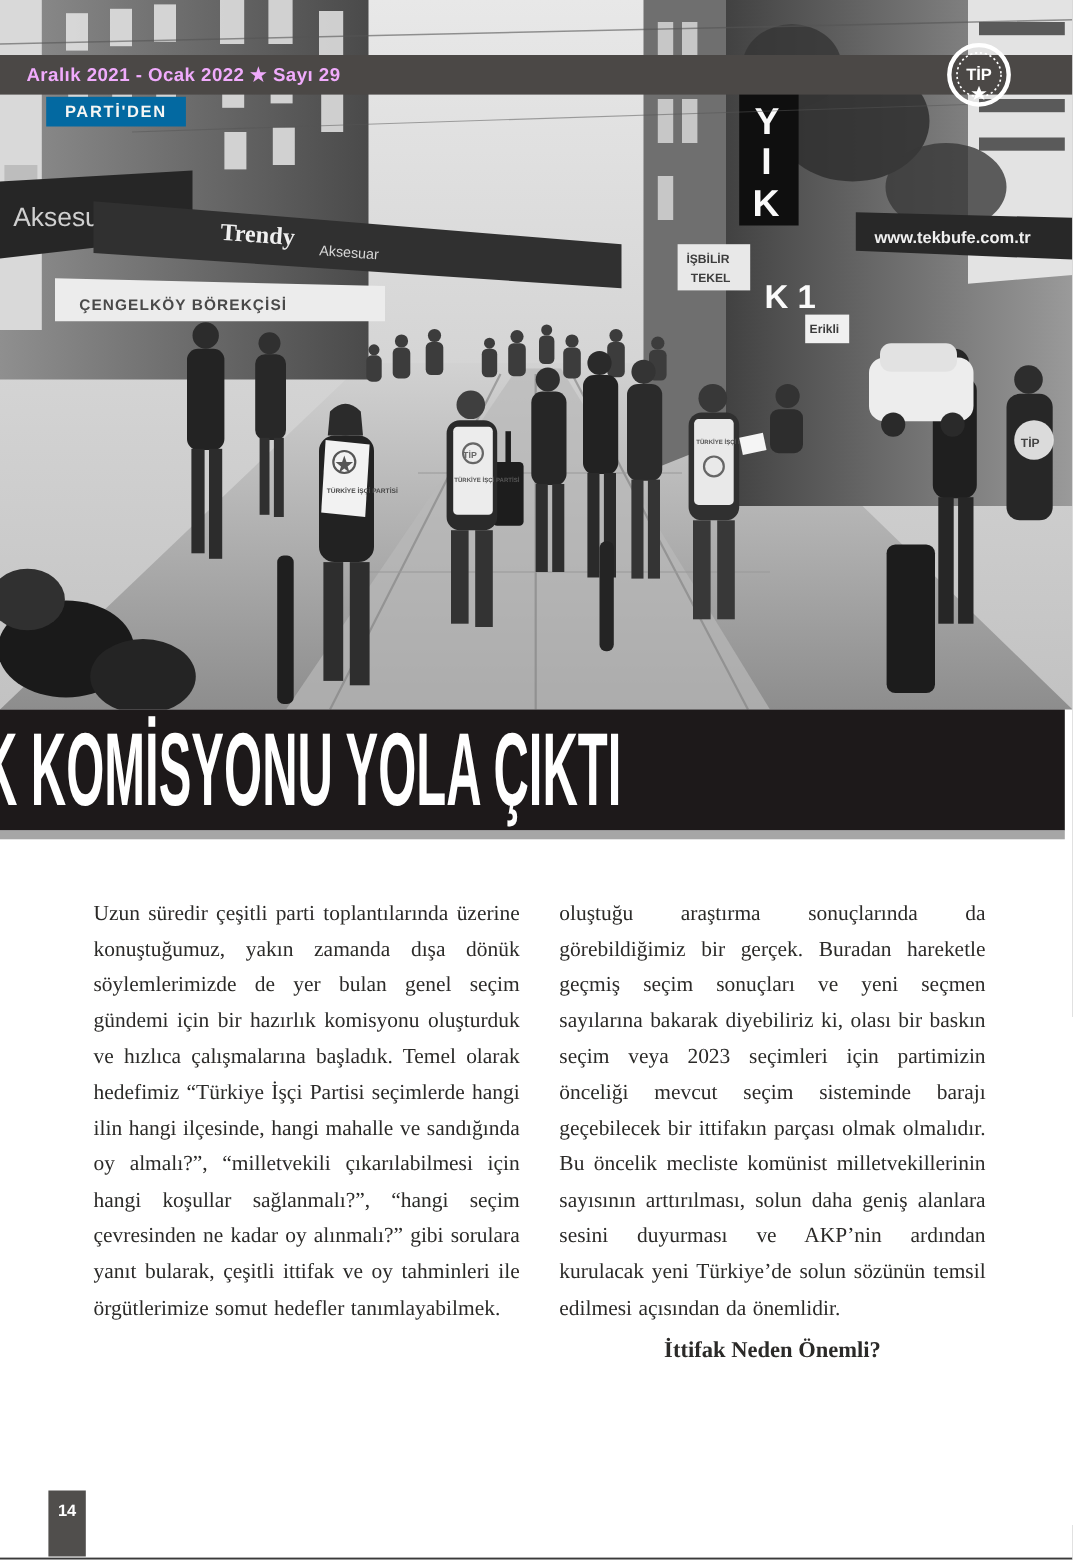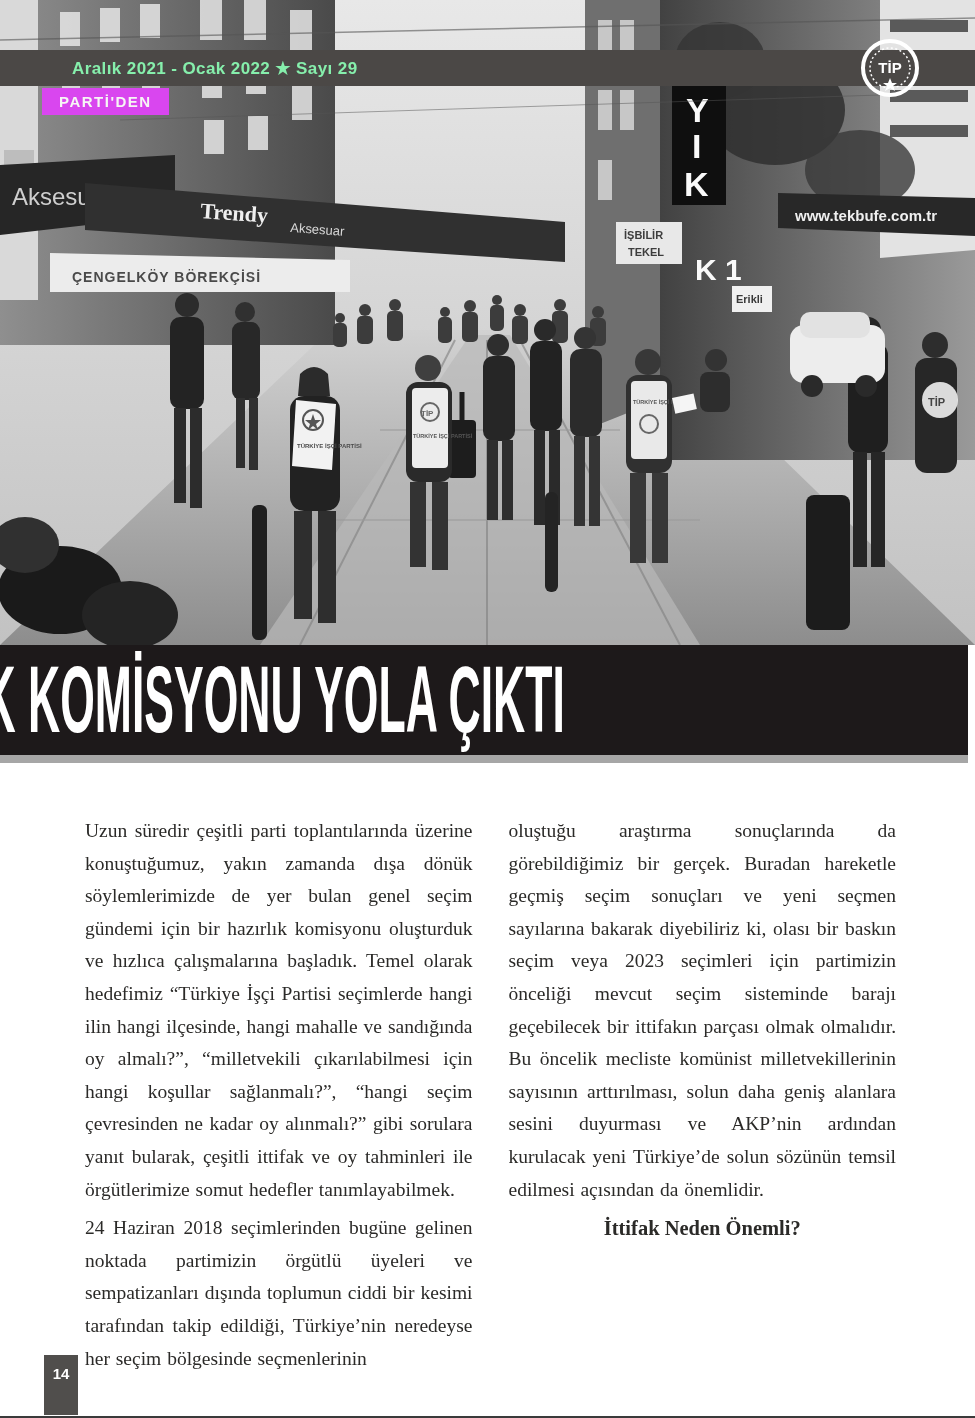--- a/index.html
+++ b/index.html
@@ -6,26 +6,26 @@
   .page{position:relative;width:975px;height:1418px;margin:0 auto;background:#ffffff;
         overflow:hidden;font-family:"Liberation Sans",sans-serif;}
 
   
   .photo-wrap{position:absolute;left:0;top:0;width:975px;height:645px;background:#bfbfbf;}
   .photo-wrap svg{display:block;}
 
   
   .issue-bar{position:absolute;left:0;top:50px;width:100%;height:36px;
              background:#4b4846;display:flex;align-items:center;}
-  .issue-text{color:#86efac;font-size:17px;font-weight:bold;letter-spacing:.4px;padding-left:72px;}
+  .issue-text{color:#f0abfc;font-size:17px;font-weight:bold;letter-spacing:.4px;padding-left:24px;}
   .masthead{position:absolute;right:55px;top:36px;height:64px;display:flex;align-items:center;gap:9px;}
   .masthead-text{color:#ffffff;font-size:31px;letter-spacing:.3px;white-space:nowrap;}
   .masthead-text .bold{font-weight:bold;}
   .masthead-text .reg{font-weight:normal;}
-  .section-box{position:absolute;left:42px;top:88px;background:#d946ef;color:#f6f6f4;
+  .section-box{position:absolute;left:42px;top:88px;background:#0369a1;color:#f6f6f4;
                font-size:15px;font-weight:bold;letter-spacing:1.5px;padding:5px 17px 5px 17px;}
 
   
   .banner{position:absolute;left:0;top:645px;width:968px;height:110px;background:#1d191a;
           display:flex;align-items:center;justify-content:flex-end;overflow:hidden;}
   .banner-text{display:inline-block;color:#ffffff;font-weight:bold;font-size:84px;
                white-space:nowrap;transform:scale(0.53,1.12);transform-origin:50% 52%;}
   .banner-strip{position:absolute;left:0;top:755px;width:968px;height:8px;background:#a6a6a6;}
 
   
@@ -275,21 +275,20 @@
   </div>
 
   <div class="banner">
     <span class="banner-text">SEÇİM HAZIRLIK KOMİSYONU YOLA ÇIKTI</span>
   </div>
   <div class="banner-strip"></div>
 
   <div class="article">
     <div class="col">
       <p>Uzun süredir çeşitli parti toplantılarında üzerine konuştuğumuz, yakın zamanda dışa dönük söylemlerimizde de yer bulan genel seçim gündemi için bir hazırlık komisyonu oluşturduk ve hızlıca çalışmalarına başladık. Temel olarak hedefimiz “Türkiye İşçi Partisi seçimlerde hangi ilin hangi ilçesinde, hangi mahalle ve sandığında oy almalı?”, “milletvekili çıkarılabilmesi için hangi koşullar sağlanmalı?”, “hangi seçim çevresinden ne kadar oy alınmalı?” gibi sorulara yanıt bularak, çeşitli ittifak ve oy tahminleri ile örgütlerimize somut hedefler tanımlayabilmek.</p>
-      <p>24 Haziran 2018 seçimlerinden bugüne gelinen noktada partimizin örgütlü üyeleri ve sempatizanları dışında toplumun ciddi bir kesimi tarafından takip edildiği, Türkiye’nin neredeyse her seçim bölgesinde seçmenlerinin</p>
     </div>
     <div class="col">
       <p>oluştuğu araştırma sonuçlarında da görebildiğimiz bir gerçek. Buradan hareketle geçmiş seçim sonuçları ve yeni seçmen sayılarına bakarak diyebiliriz ki, olası bir baskın seçim veya 2023 seçimleri için partimizin önceliği mevcut seçim sisteminde barajı geçebilecek bir ittifakın parçası olmak olmalıdır. Bu öncelik mecliste komünist milletvekillerinin sayısının arttırılması, solun daha geniş alanlara sesini duyurması ve AKP’nin ardından kurulacak yeni Türkiye’de solun sözünün temsil edilmesi açısından da önemlidir.</p>
       <h2>İttifak Neden Önemli?</h2>
     </div>
   </div>
 
   <div class="pagenum-box">14</div>
   <div class="bottom-rule"></div>
 

